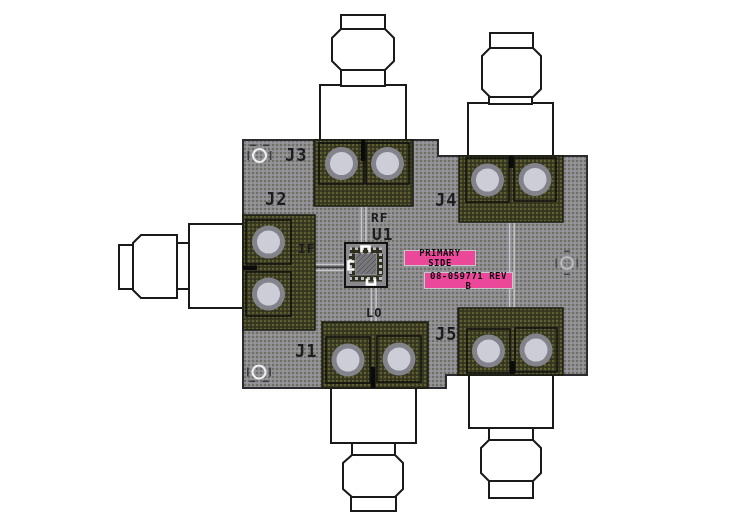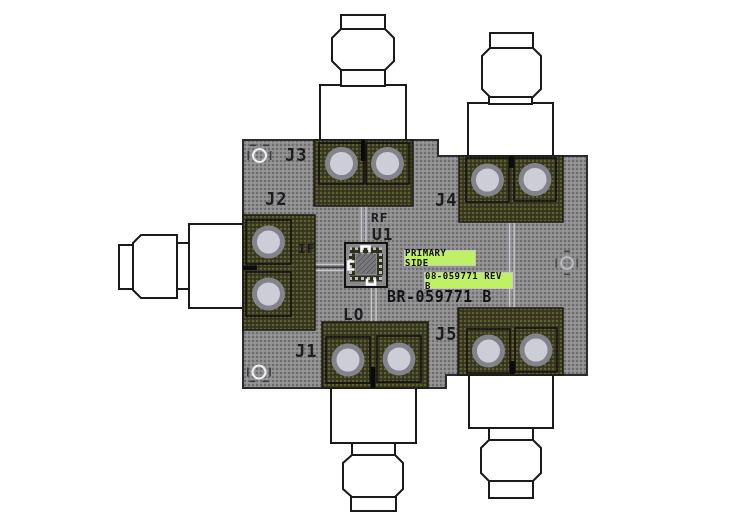--- a/index.html
+++ b/index.html
@@ -1,25 +1,25 @@
 <!DOCTYPE html>
 <html><head>
 <meta charset="utf-8">
 <style>
   html,body{margin:0;padding:0;background:#ffffff;}
   #scene{position:relative;width:746px;height:526px;background:#ffffff;overflow:hidden;
-         font-family:"DejaVu Sans Mono", monospace;}
+         font-family:"DejaVu Sans Mono", monospace;text-align:center;}
   #scene svg{position:absolute;left:0;top:0;}
   .lbl{position:absolute;font-family:"DejaVu Sans Mono", monospace;font-weight:bold;
        color:#1d1d20;white-space:nowrap;line-height:1;}
   .lbl-j{font-size:17px;letter-spacing:1px;}
   .lbl-port{font-size:13px;letter-spacing:1px;}
   .lbl-u1{font-size:16px;letter-spacing:1px;}
   .lbl-pn{font-size:15px;letter-spacing:0.5px;color:#121216;}
-  .sticker{position:absolute;background:#bef264;color:#0c0c0e;border:1px solid #c8c8cc;
+  .sticker{position:absolute;background:#ec4899;color:#0c0c0e;border:1px solid #c8c8cc;
            font-weight:bold;display:flex;align-items:center;justify-content:center;
            font-family:"DejaVu Sans Mono", monospace;letter-spacing:0.5px;}
   .sticker-1{left:404px;top:250px;width:70px;height:14px;font-size:9px;}
   .sticker-2{left:396px;top:272px;width:87px;height:15px;font-size:9px;margin-left:28px;}
 </style>
 </head>
 <body>
 
 <div id="scene">
 
@@ -199,19 +199,18 @@
 </svg>
 
 <div class="lbl lbl-j" style="left:285px;top:147px">J3</div>
 <div class="lbl lbl-j" style="left:265px;top:191px">J2</div>
 <div class="lbl lbl-j" style="left:435px;top:192px">J4</div>
 <div class="lbl lbl-j" style="left:295px;top:343px">J1</div>
 <div class="lbl lbl-j" style="left:435px;top:326px">J5</div>
 <div class="lbl lbl-u1" style="left:372px;top:227px">U1</div>
 <div class="lbl lbl-port" style="left:371px;top:211px">RF</div>
 <div class="lbl lbl-port" style="left:298px;top:242px">IF</div>
-<div class="lbl lbl-port" style="left:343px;top:307px;font-size:16px">LO</div>
-<div class="lbl lbl-pn" style="left:387px;top:290px">BR-059771 B</div>
+<div class="lbl lbl-port" style="left:366px;top:307px;font-size:12px">LO</div>
 
 <div class="sticker sticker-1">PRIMARY SIDE</div>
 <div class="sticker sticker-2">08-059771 REV B</div>
 
 </div>
 
 </body></html>

